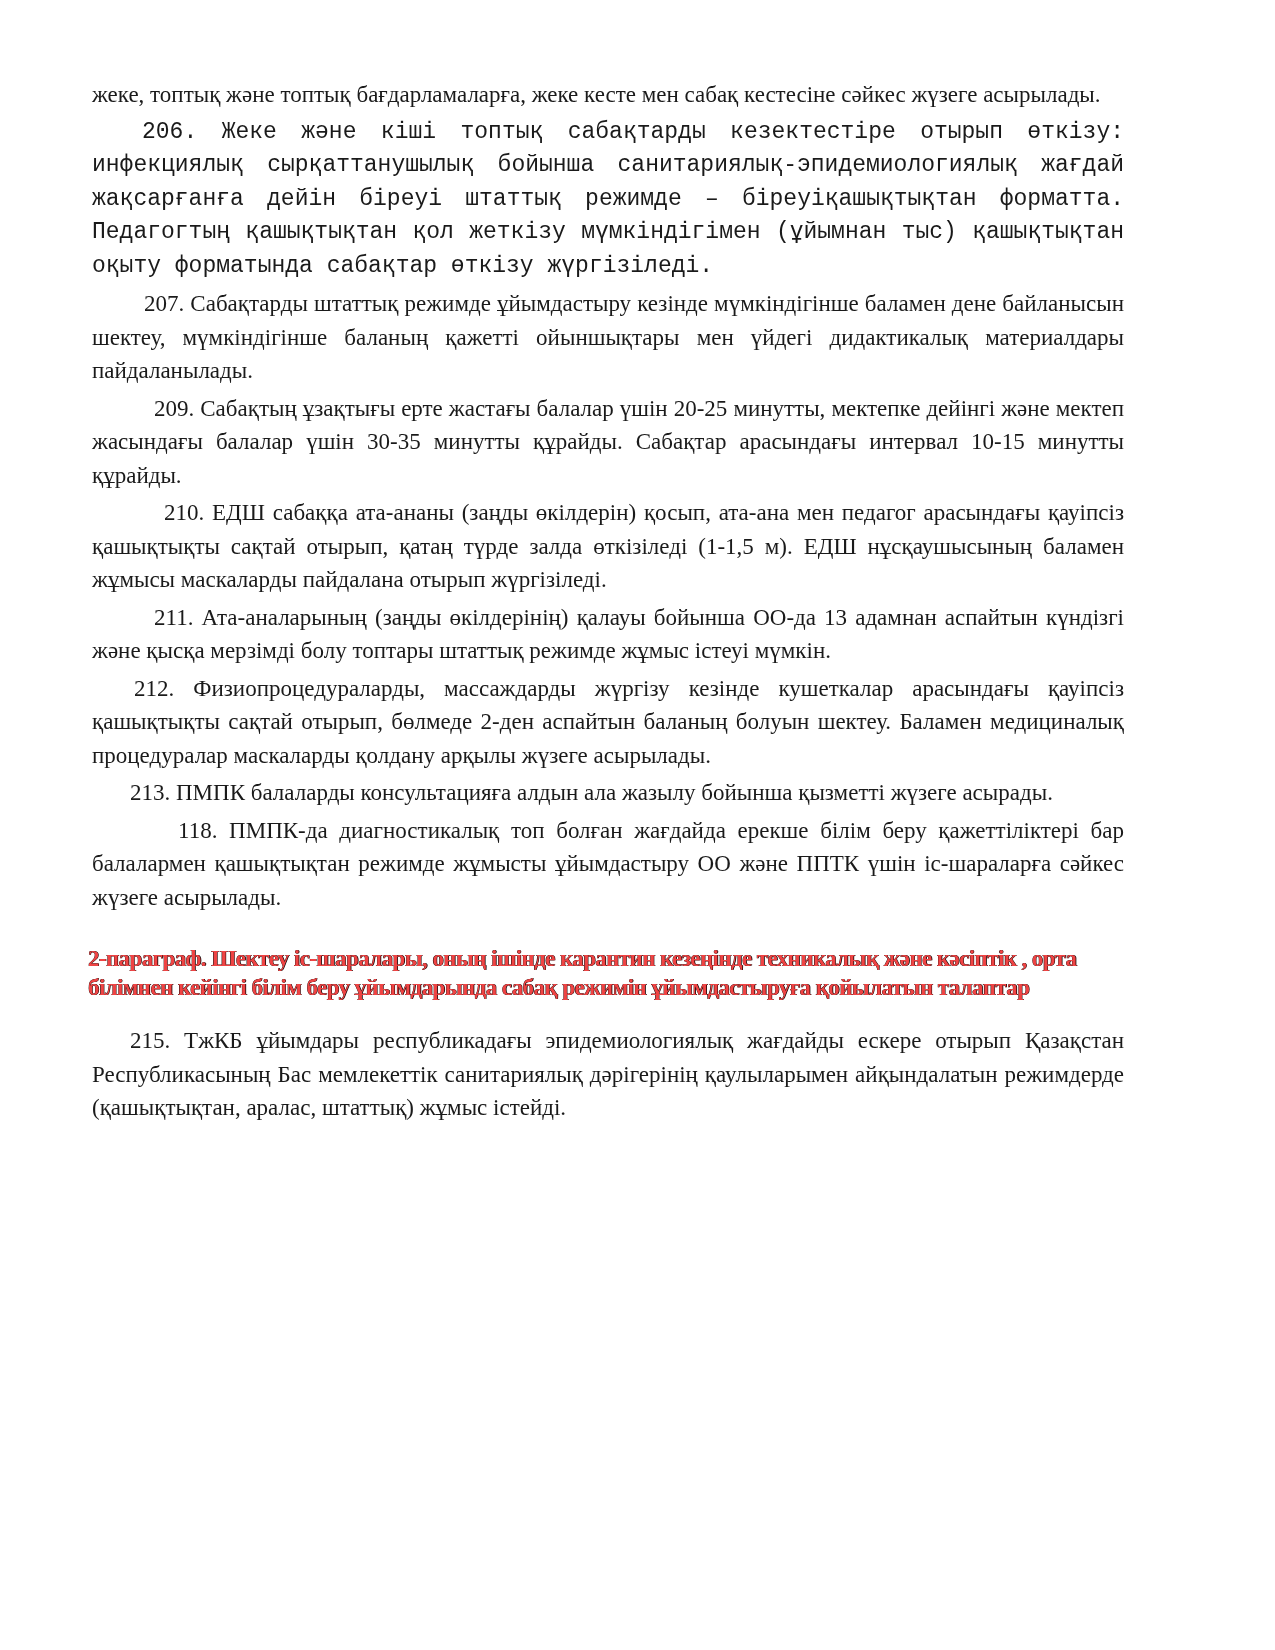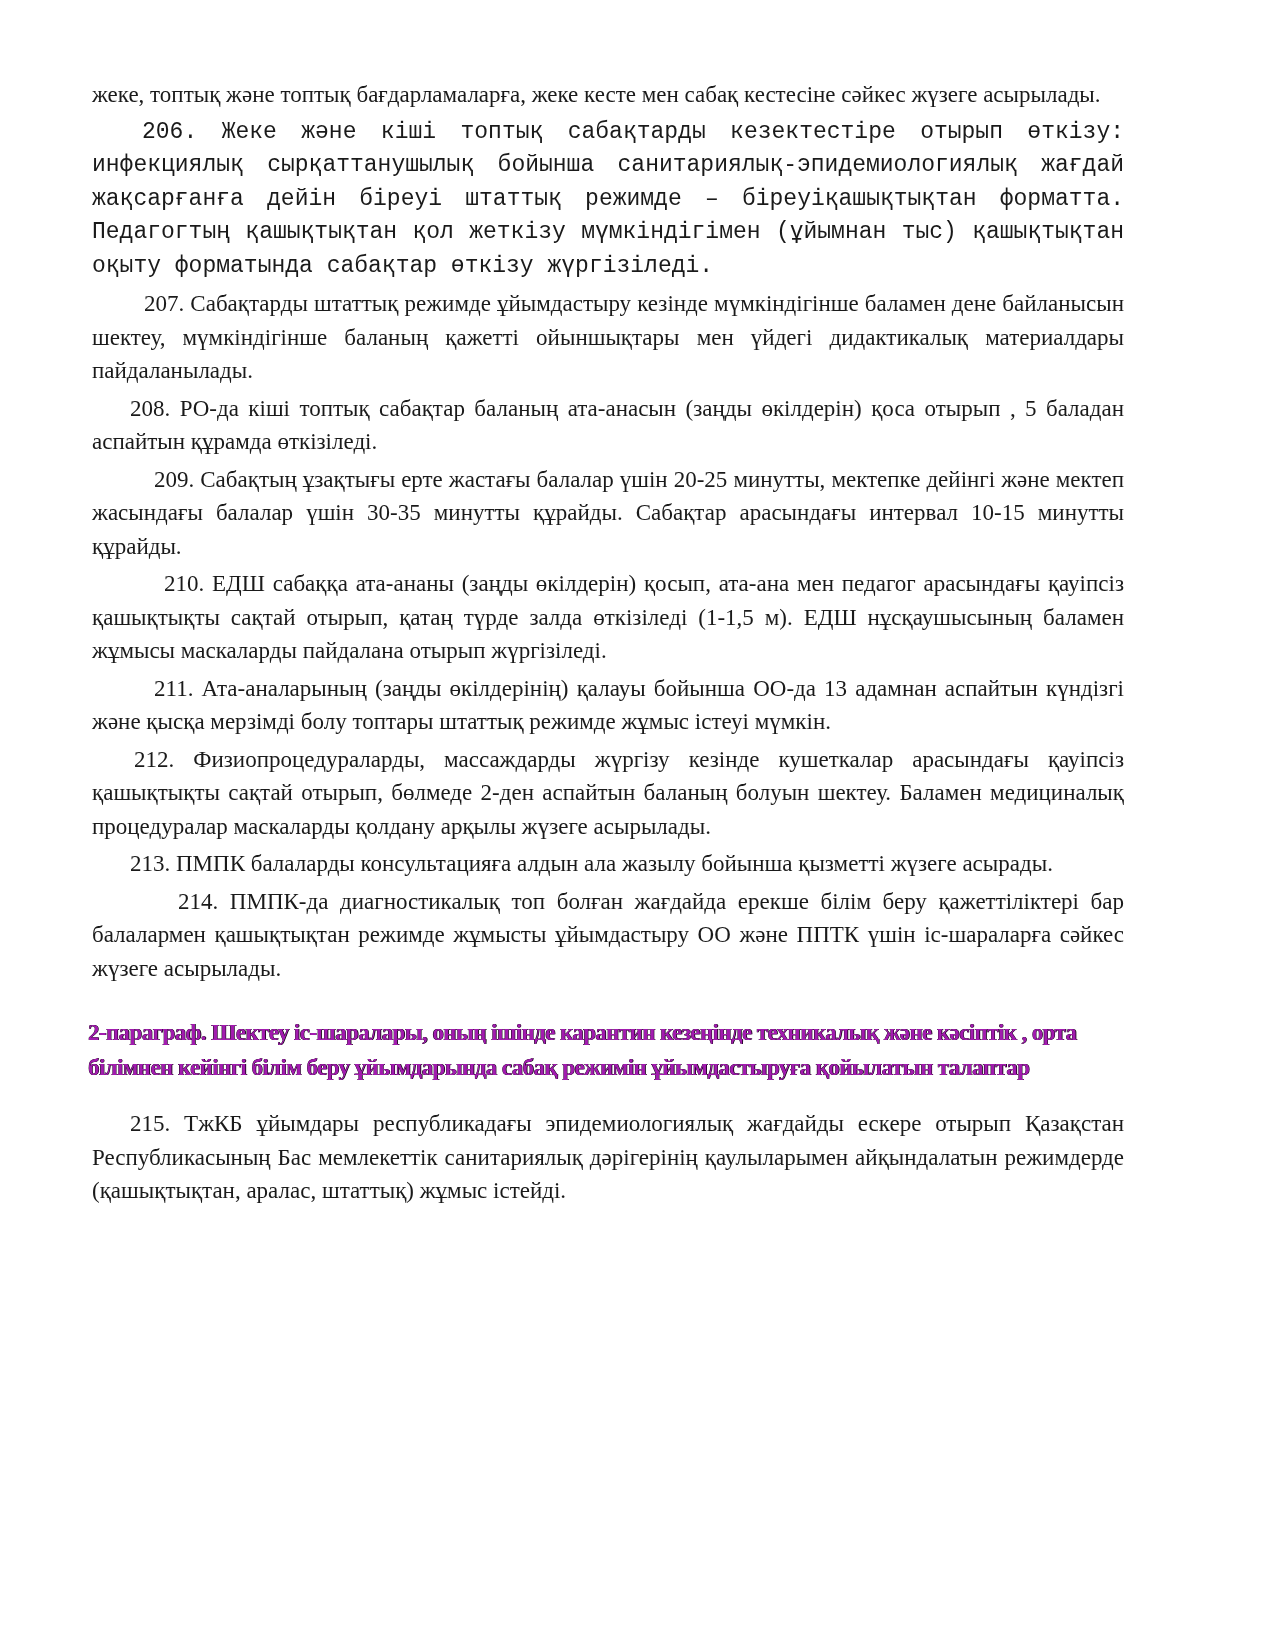--- a/index.html
+++ b/index.html
@@ -10,49 +10,48 @@
     font-size: 23px; color: #1a1a1a;
   }
   .para {
     margin: 4px; line-height: 33.5px; text-align: justify;
   }
   .ind2 { text-indent: 50px; font-family: Liberation Mono, monospace; }
   .ind3 { text-indent: 38px; }
   .heading {
     margin: 30px 0 22px 0;
     font-family: "Liberation Serif", "DejaVu Serif", serif;
-    font-weight: bold; font-size: 23px; line-height: 35px;
-    letter-spacing: -0.6px; color: #a21caf;
+    font-weight: bold; font-size: 23px; line-height: 29px;
+    letter-spacing: -0.6px; color: #ef4444;
     text-shadow: 0.6px 0 0 #000, -0.3px 0 0 #000;
   }
   .cont { text-indent: 0; }
 </style>
 </head>
 <body>
 
 <div class="page">
 
   <p class="para cont">жеке, топтық және топтық бағдарламаларға, жеке кесте мен сабақ кестесіне сәйкес жүзеге асырылады.</p>
 
   <p class="para ind2"><span>206.</span> <span>Жеке және кіші топтық сабақтарды кезектестіре отырып өткізу: инфекциялық сырқаттанушылық бойынша санитариялық-эпидемиологиялық жағдай жақсарғанға дейін біреуі штаттық режимде – біреуіқашықтықтан форматта. Педагогтың қашықтықтан қол жеткізу мүмкіндігімен (ұйымнан тыс) қашықтықтан оқыту форматында сабақтар өткізу жүргізіледі.</span></p>
 
   <p class="para ind3" style="text-indent:52px"><span>207.</span> <span>Сабақтарды штаттық режимде ұйымдастыру кезінде мүмкіндігінше баламен дене байланысын шектеу, мүмкіндігінше баланың қажетті ойыншықтары мен үйдегі дидактикалық материалдары пайдаланылады.</span></p>
 
-  <p class="para" style="text-indent:38px"><span>208.</span> <span>РО-да кіші топтық сабақтар баланың ата-анасын (заңды өкілдерін) қоса отырып , 5 баладан аспайтын құрамда өткізіледі.</span></p>
 
   <p class="para" style="text-indent:62px"><span>209.</span> <span>Сабақтың ұзақтығы ерте жастағы балалар үшін 20-25 минутты, мектепке дейінгі және мектеп жасындағы балалар үшін 30-35 минутты құрайды. Сабақтар арасындағы интервал 10-15 минутты құрайды.</span></p>
 
   <p class="para" style="text-indent:72px"><span>210.</span> <span>ЕДШ сабаққа ата-ананы (заңды өкілдерін) қосып, ата-ана мен педагог арасындағы қауіпсіз қашықтықты сақтай отырып, қатаң түрде залда өткізіледі (1-1,5 м). ЕДШ нұсқаушысының баламен жұмысы маскаларды пайдалана отырып жүргізіледі.</span></p>
 
   <p class="para" style="text-indent:62px"><span>211.</span> <span>Ата-аналарының (заңды өкілдерінің) қалауы бойынша ОО-да 13 адамнан аспайтын күндізгі және қысқа мерзімді болу топтары штаттық режимде жұмыс істеуі мүмкін.</span></p>
 
   <p class="para" style="text-indent:42px"><span>212.</span> <span>Физиопроцедураларды, массаждарды жүргізу кезінде кушеткалар арасындағы қауіпсіз қашықтықты сақтай отырып, бөлмеде 2-ден аспайтын баланың болуын шектеу. Баламен медициналық процедуралар маскаларды қолдану арқылы жүзеге асырылады.</span></p>
 
   <p class="para" style="text-indent:38px"><span>213.</span> <span>ПМПК балаларды консультацияға алдын ала жазылу бойынша қызметті жүзеге асырады.</span></p>
 
-  <p class="para" style="text-indent:86px"><span>214.</span> <span>ПМПК-да диагностикалық топ болған жағдайда ерекше білім беру қажеттіліктері бар балалармен қашықтықтан режимде жұмысты ұйымдастыру ОО және ППТК үшін іс-шараларға сәйкес жүзеге асырылады.</span></p>
+  <p class="para" style="text-indent:86px"><span>118.</span> <span>ПМПК-да диагностикалық топ болған жағдайда ерекше білім беру қажеттіліктері бар балалармен қашықтықтан режимде жұмысты ұйымдастыру ОО және ППТК үшін іс-шараларға сәйкес жүзеге асырылады.</span></p>
 
   <h2 class="heading">2-параграф. Шектеу іс-шаралары, оның ішінде карантин кезеңінде техникалық және кәсіптік , орта білімнен кейінгі білім беру ұйымдарында сабақ режимін ұйымдастыруға қойылатын талаптар</h2>
 
   <p class="para" style="text-indent:38px"><span>215.</span> <span>ТжКБ ұйымдары республикадағы эпидемиологиялық жағдайды ескере отырып Қазақстан Республикасының Бас мемлекеттік санитариялық дәрігерінің қаулыларымен айқындалатын режимдерде (қашықтықтан, аралас, штаттық) жұмыс істейді.</span></p>
 
 
 </div>
 
 </body></html>

